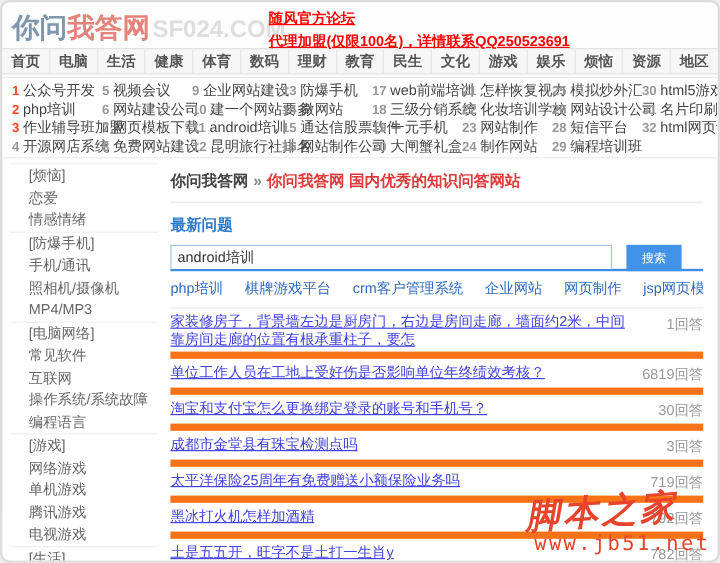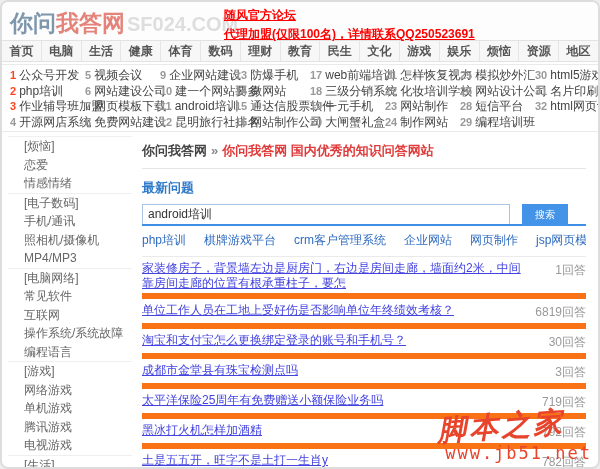--- a/index.html
+++ b/index.html
@@ -122,21 +122,21 @@
     <div class="hot-cell"><span class="num">31</span><span class="lbl">名片印刷</span></div>
     <div class="hot-cell"><span class="num">32</span><span class="lbl">html网页设计</span></div>
   </div>
 
   <div class="cols">
 
     <div class="side">
       <a class="side-item grp">[烦恼]</a>
       <a class="side-item">恋爱</a>
       <a class="side-item">情感情绪</a>
-      <a class="side-item grp">[电子数码]</a>
+      <a class="side-item grp">[防爆手机]</a>
       <a class="side-item">手机/通讯</a>
       <a class="side-item">照相机/摄像机</a>
       <a class="side-item">MP4/MP3</a>
       <a class="side-item grp">[电脑网络]</a>
       <a class="side-item">常见软件</a>
       <a class="side-item">互联网</a>
       <a class="side-item">操作系统/系统故障</a>
       <a class="side-item">编程语言</a>
       <a class="side-item grp">[游戏]</a>
       <a class="side-item">网络游戏</a>

